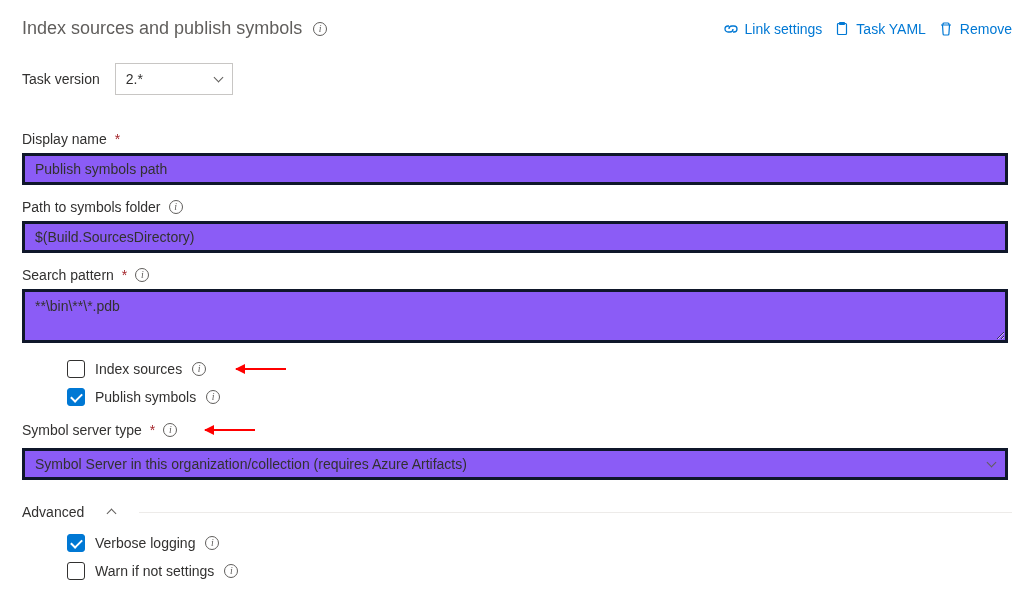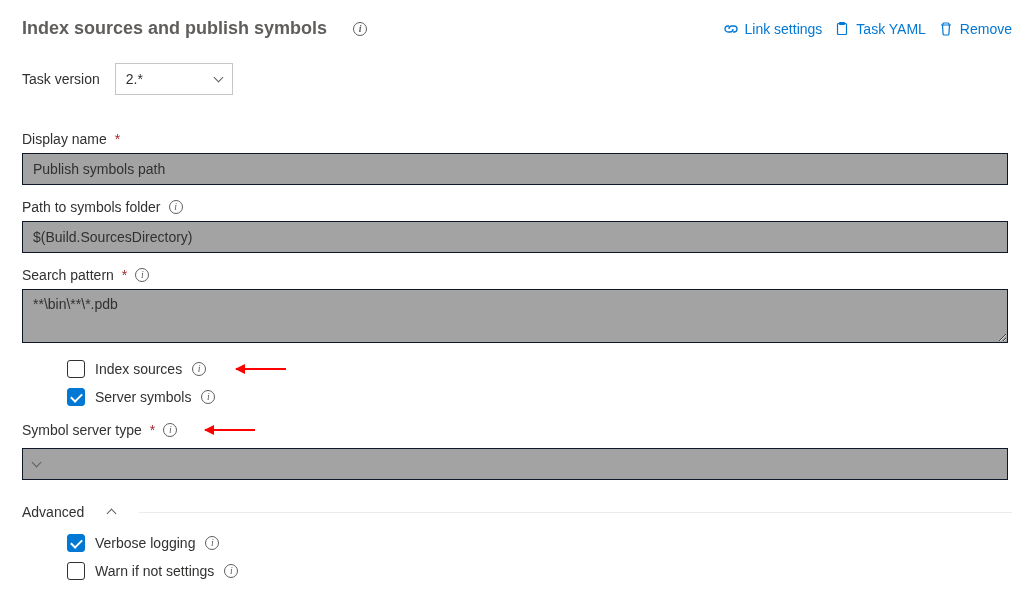--- a/index.html
+++ b/index.html
@@ -13,24 +13,24 @@
     }
     .header {
       display: flex;
       justify-content: space-between;
       align-items: center;
       margin-bottom: 24px;
     }
     .header-title {
       display: flex;
       align-items: center;
-      gap: 26px;
+      gap: 11px;
       font-size: 18px;
       color: #605e5c;
-      font-weight: 700;
+      font-weight: 400;
     }
     .header-actions {
       display: flex;
       gap: 12px;
     }
     .header-action {
       display: flex;
       align-items: center;
       gap: 6px;
       color: #0078d4;
@@ -78,26 +78,26 @@
     }
     .chev-down {
       border-left: 1px solid #605e5c;
       border-bottom: 1px solid #605e5c;
       width: 7px; height: 7px;
       transform: rotate(-45deg);
       margin-top: -3px;
     }
     .text-input, .textarea, .select-full {
       width: 986px;
-      border: 1px solid #0f172a;
+      border: 3px solid #0f172a;
       padding: 6px 10px;
       font-size: 14px;
       font-family: inherit;
       color: #323130;
-      background: #a3a3a3;
+      background: #8b5cf6;
     }
     .text-input { height: 32px; }
     .textarea { height: 54px; resize: both; }
     .select-full {
       height: 32px;
       display: flex;
       align-items: center;
       justify-content: space-between;
       cursor: pointer;
     }
@@ -236,32 +236,33 @@
 
 <div class="checkbox-row">
   <div class="checkbox"></div>
   <span>Index sources</span>
   <span class="info-icon">i</span>
   <div class="arrow-annotation"></div>
 </div>
 
 <div class="checkbox-row">
   <div class="checkbox checked"></div>
-  <span>Server symbols</span>
+  <span>Publish symbols</span>
   <span class="info-icon">i</span>
 </div>
 
 <div class="field-block" style="margin-top:16px;">
   <div class="field-label" style="margin-bottom:10px;">
     <span>Symbol server type</span> 
       <span class="required">*</span>
     <span class="info-icon">i</span>
     <div class="arrow-annotation"></div>
   </div>
   <div class="select-full">
+    <span>Symbol Server in this organization/collection (requires Azure Artifacts)</span>
     <span class="chev-down"></span>
   </div>
 </div>
 
 <div class="section-header">
   <span>Advanced</span>
   <span class="chev-up"></span>
   <div class="line"></div>
 </div>
 

